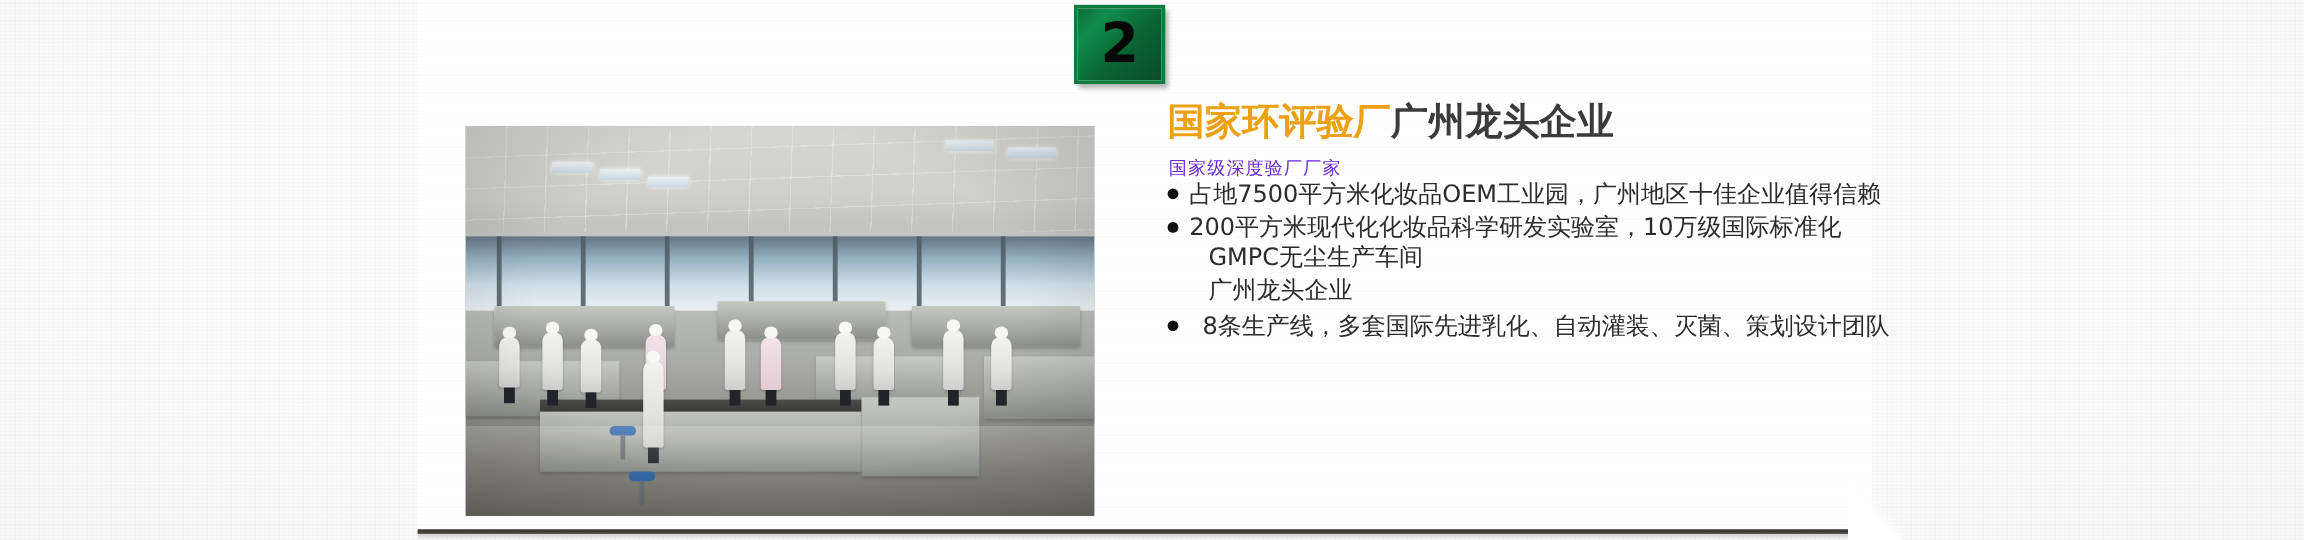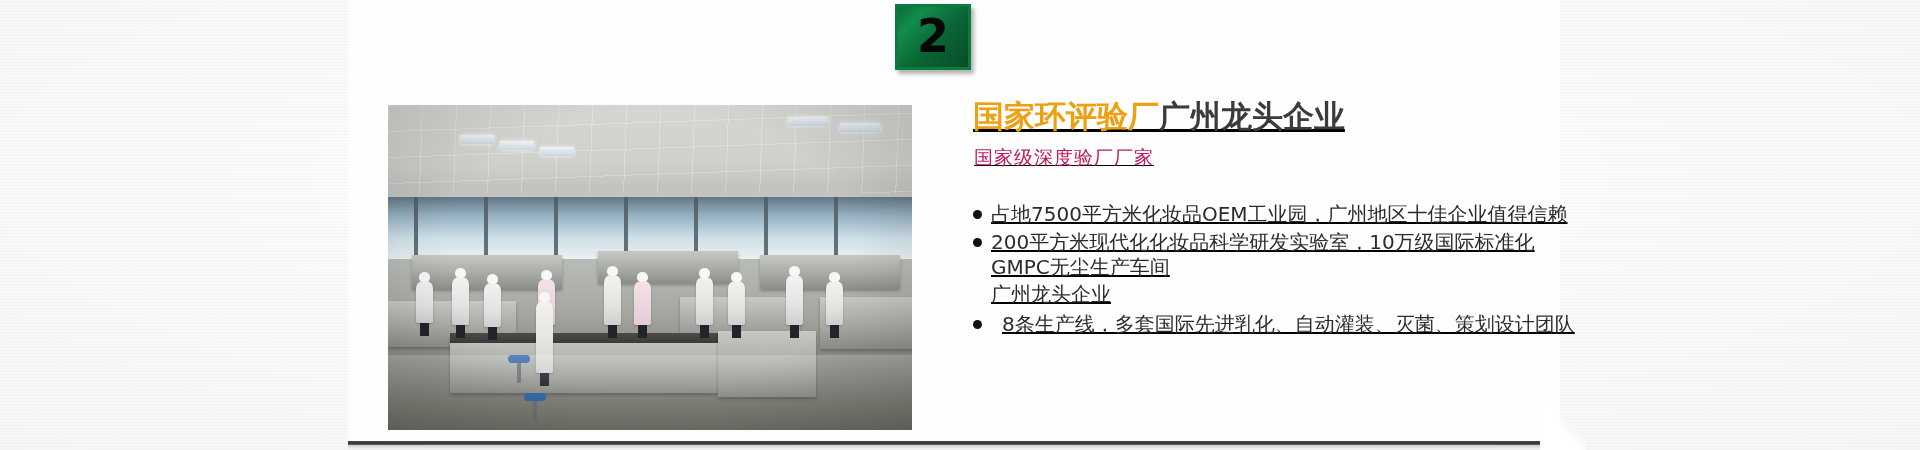--- a/index.html
+++ b/index.html
@@ -202,39 +202,38 @@
   .photo-vignette {
     position: absolute;
     inset: 0;
     background: radial-gradient(ellipse at 50% 45%, rgba(0,0,0,0) 55%, rgba(0,0,0,0.16) 100%);
   }
 
   
   .text-col {
     position: absolute;
     left: 973px;
-    top: 96px;
+    top: 82px;
     width: 560px;
-    text-decoration: underline;
   }
   .headline {
     font-family: "DejaVu Sans", "Liberation Sans", sans-serif;
     font-size: 31px;
     line-height: 40px;
     white-space: nowrap;
     margin: 0 0 6px 0;
   }
   .headline .hl-accent { color: #eda013; }
   .headline .hl-plain  { color: #3b3b3b; }
 
   .subhead {
     font-family: "DejaVu Sans", "Liberation Sans", sans-serif;
-    font-size: 19px;
-    color: #be185d;
-    margin: 9px 0 32px 1px;
+    font-size: 15px;
+    color: #6d28d9;
+    margin: 9px 0 0 1px;
     letter-spacing: 1px;
   }
 
   .bullets {
     list-style: none;
     margin: 0;
     padding: 0;
   }
   .bullet-row {
     display: flex;
@@ -250,21 +249,21 @@
     margin: 7px 9px 0 0;
   }
   .bullet-dot.hidden { background: transparent; }
   .bullet-text {
     font-family: "DejaVu Sans", "Liberation Sans", sans-serif;
     font-size: 20px;
     line-height: 23px;
     color: #2b2b2b;
     white-space: nowrap;
   }
-  .bullet-text.cont { margin-left: 0; }
+  .bullet-text.cont { margin-left: 16px; }
   .bullet-row.cont { margin-left: 0; margin-top: -3px; margin-bottom: 7px; }
   .bullet-row.indented .bullet-dot { margin-right: 20px; }
 </style>
 </head>
 <body>
 
 <div class="page-bg"></div>
 
 <div class="content-panel"></div>
 

